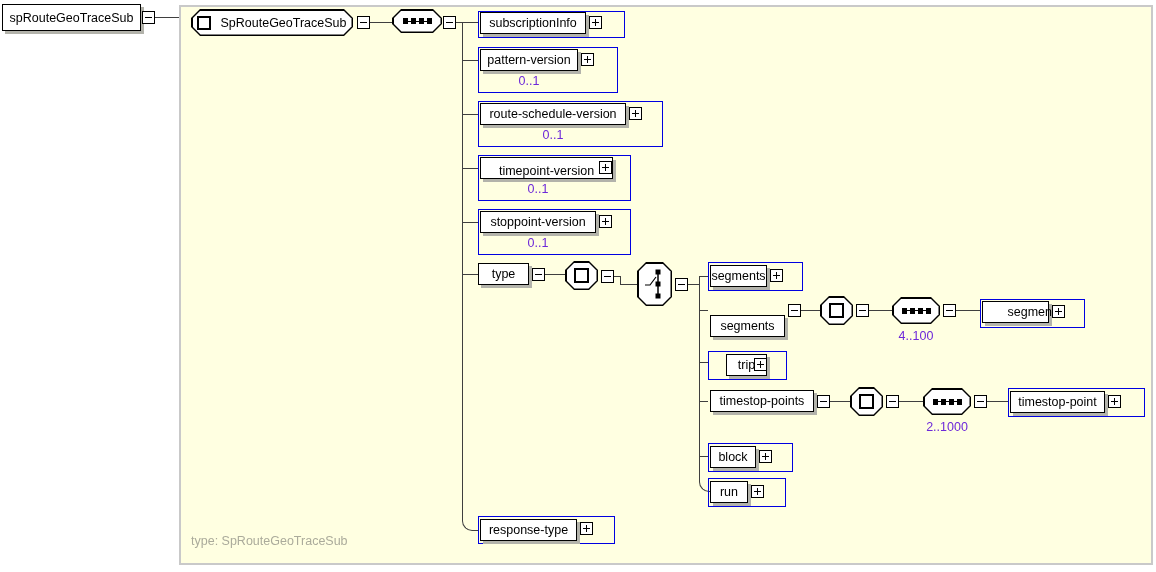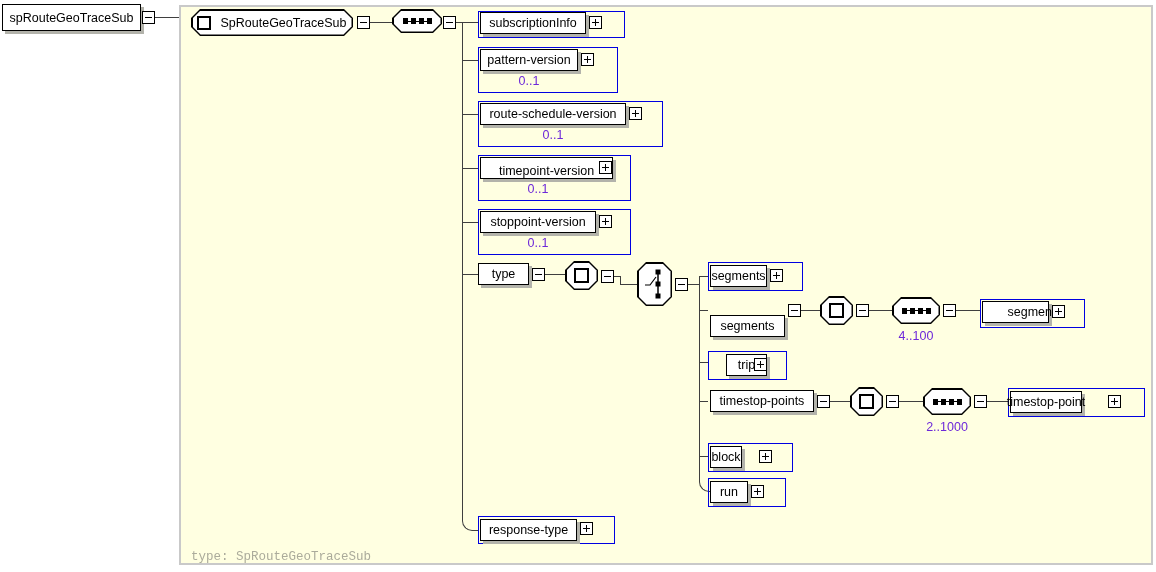--- a/index.html
+++ b/index.html
@@ -225,38 +225,38 @@
           <i></i>
           <i></i>
           <i></i>
         </span>
     </div>
   </div>
   <div class="handle" style="left:974px;top:395px;"></div>
   <div class="occ" style="left:918px;top:420px;width:58px;">2..1000</div>
   <div class="hline" style="left:987px;top:401px;width:21px;"></div>
   <div class="frame" style="left:1008px;top:388px;width:137px;height:29px;"></div>
-  <div class="ebox" style="left:1010px;top:391px;width:72px;">
+  <div class="ebox" style="left:1010px;top:391px;width:95px;">
     <span>timestop-point</span>
   </div>
   <div class="handle plus" style="left:1108px;top:395px;"></div>
 
   <div class="frame" style="left:708px;top:443px;width:85px;height:29px;"></div>
-  <div class="ebox" style="left:710px;top:446px;width:32px;">
+  <div class="ebox" style="left:710px;top:446px;width:46px;">
     <span>block</span>
   </div>
   <div class="handle plus" style="left:759px;top:450px;"></div>
 
   <div class="frame" style="left:708px;top:478px;width:78px;height:29px;"></div>
   <div class="ebox" style="left:710px;top:481px;width:38px;">
     <span>run</span>
   </div>
   <div class="handle plus" style="left:751px;top:485px;"></div>
 
   <div class="frame" style="left:478px;top:516px;width:137px;height:28px;"></div>
   <div class="ebox" style="left:480px;top:519px;width:97px;">
     <span>response-type</span>
   </div>
   <div class="handle plus" style="left:580px;top:522px;"></div>
 
-  <div class="typ" style="left:191px;top:550px;font-family:Liberation Mono, monospace;">type: SpRouteGeoTraceSub</div>
+  <div class="typ" style="left:191px;top:534px;">type: SpRouteGeoTraceSub</div>
 
 </div>
 
 </body></html>

